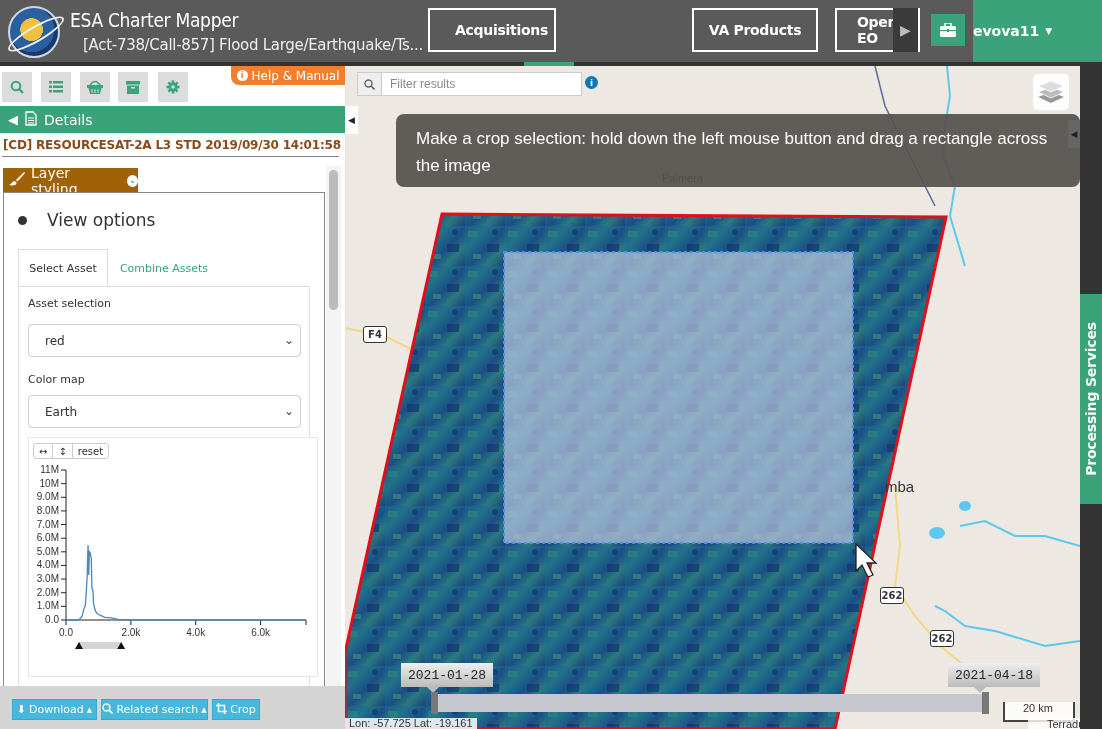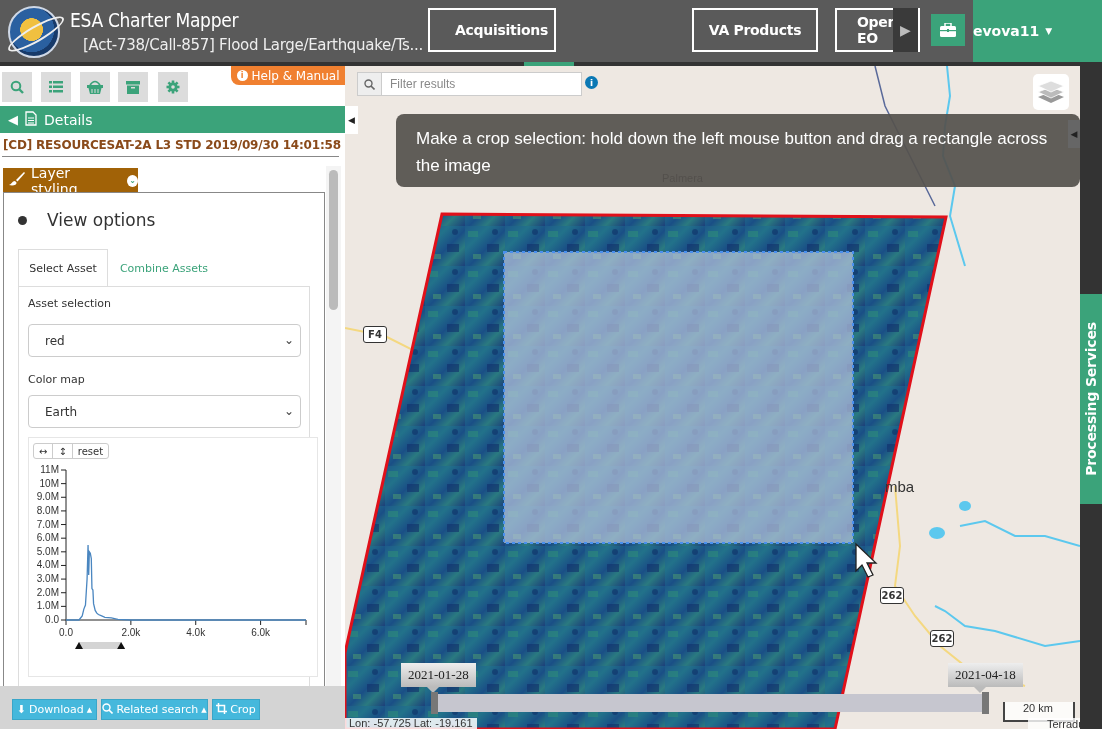--- a/index.html
+++ b/index.html
@@ -65,21 +65,21 @@
   #info-icon { position: absolute; left: 240px; top: 10px; width: 13px; height: 13px; border-radius: 50%; background: #0b78b4; color: #fff; font-size: 9px; font-weight: bold; display:flex; align-items:center; justify-content:center; }
   #collapse-left { position: absolute; left: 0; top: 40px; width: 13px; height: 28px; background: #fff; display:flex; align-items:center; justify-content:center; font-size: 9px; color: #222; }
   #tooltip { position: absolute; left: 51px; top: 48px; width: 684px; height: 73px; background: rgba(85,82,78,0.93); border-radius: 8px; color: #fff; font-family: "Liberation Sans", sans-serif; font-size: 17px; line-height: 27px; padding: 11px 20px; }
   #collapse-right { position: absolute; left: 723px; top: 54px; width: 12px; height: 28px; background: #666; color: #222; font-size: 9px; display:flex; align-items:center; justify-content:center; }
   #layers-btn { position: absolute; left: 688px; top: 8px; width: 36px; height: 36px; background: #fff; border-radius: 5px; display:flex; align-items:center; justify-content:center; }
   #proc-tab { position: absolute; left: 1080px; top: 294px; width: 22px; height: 210px; background: #3ba37a; color: #fff; font-size: 14px; font-weight: bold; display:flex; align-items:center; justify-content:center; }
   #proc-tab span { transform: rotate(-90deg); white-space: nowrap; letter-spacing: -0.2px; }
   .map-label { position: absolute; font-size: 11px; color: #333; font-family: "Liberation Sans", sans-serif; }
   .shield { position: absolute; width: 24px; height: 17px; background: #fff; border: 1px solid #333; border-radius: 3px; font-size: 10px; font-weight: bold; display:flex; align-items:center; justify-content:center; color: #333; }
   #timeline { position: absolute; left: 90px; top: 628px; width: 552px; height: 18px; background: #c6c6cf; }
-  .dlabel { position: absolute; top: 597px; height: 24px; padding: 0 7px; background: linear-gradient(#eee, #bbb); color: #222; font-size: 13px; display:flex; align-items:center; font-family: Liberation Serif, serif; }
+  .dlabel { position: absolute; top: 597px; height: 24px; padding: 0 7px; background: linear-gradient(#eee, #bbb); color: #222; font-size: 13px; display:flex; align-items:center; font-family: Liberation Mono, monospace; }
   .dlabel::after { content: ""; position: absolute; left: 26px; bottom: -6px; border-left: 6px solid transparent; border-right: 6px solid transparent; border-top: 6px solid #bbb; }
   #handle-l { position: absolute; left: 86px; top: 626px; width: 7px; height: 22px; background: #777; }
   #handle-r { position: absolute; left: 637px; top: 626px; width: 7px; height: 22px; background: #777; }
   #scale { position: absolute; left: 658px; top: 636px; width: 72px; height: 20px; border: 2px solid #444; border-top: none; background: rgba(255,255,255,0.8); font-size: 11px; color: #333; padding-left: 18px; font-family: "Liberation Sans", sans-serif; }
   #attrib { position: absolute; left: 683px; top: 652px; font-size: 11px; color: #333; background: rgba(255,255,255,0.8); padding: 0 19px; font-family: "Liberation Sans", sans-serif; }
   #coords { position: absolute; left: 0; top: 652px; height: 11px; padding: 0 4px; background: rgba(255,255,255,0.85); font-size: 11px; color: #333; line-height: 11px; font-family: "Liberation Sans", sans-serif; overflow: hidden; }
 </style>
 </head>
 <body>
 

